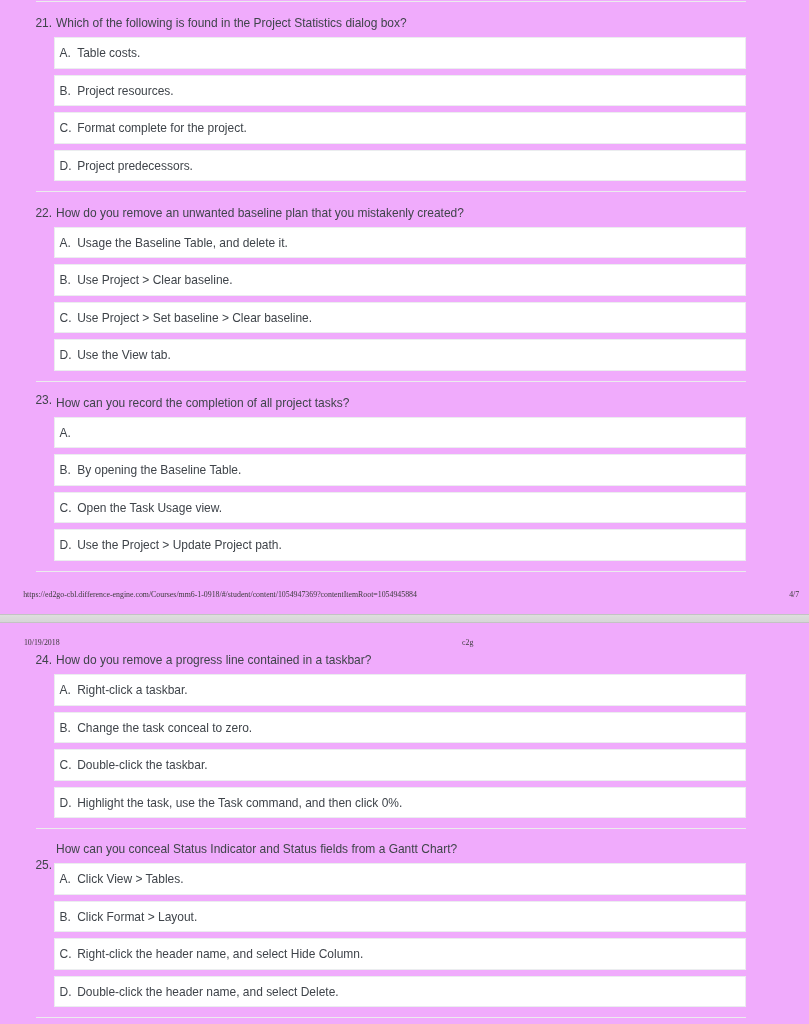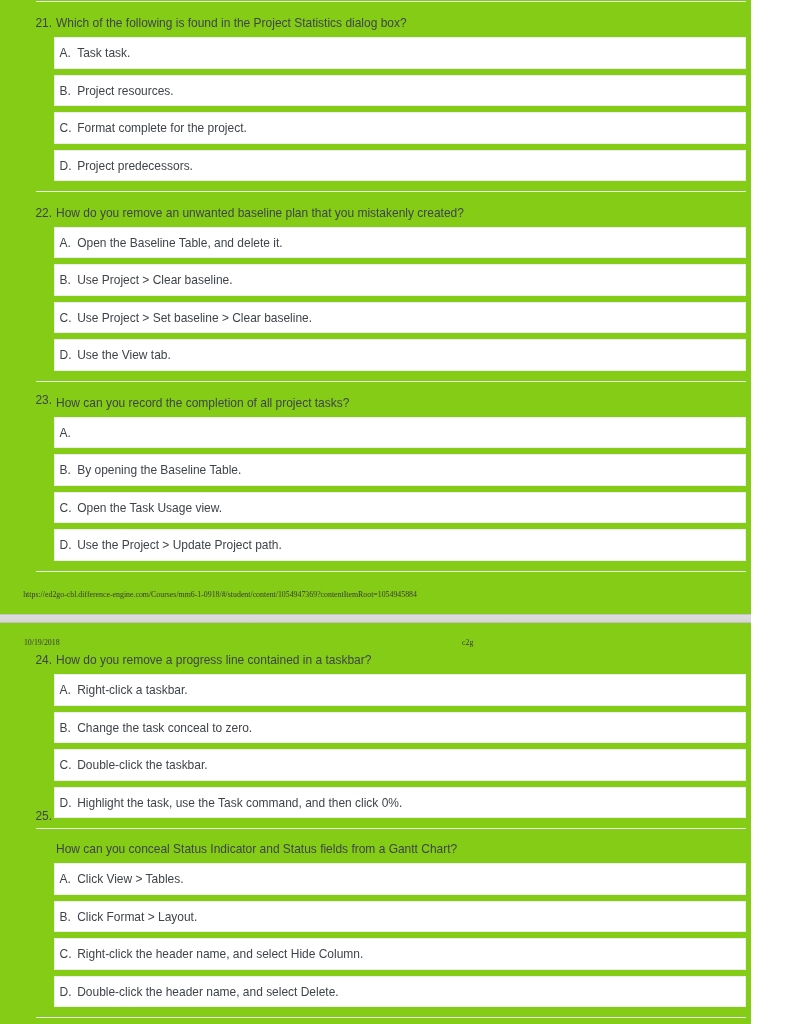--- a/index.html
+++ b/index.html
@@ -1,19 +1,19 @@
 <!DOCTYPE html>
 <html><head>
 <meta charset="utf-8">
 <style>
   html,body{margin:0;padding:0;background:#ffffff;}
   body{width:809px;height:1024px;overflow:hidden;
        font-family:"Liberation Sans",sans-serif;
        -webkit-font-smoothing:antialiased;}
-  #screen{position:relative;width:751px;height:1024px;background:#84cc16;overflow:hidden;}
+  #screen{position:relative;width:809px;height:1024px;background:#f0abfc;overflow:hidden;}
   .page,.q-block{position:static;display:block;}
   .sep{position:absolute;left:36.1px;width:710.3px;height:1px;background:#ebeced;}
   .q-num,.q-text,.opt-letter,.opt-text{position:absolute;font-size:11.98px;
        color:#3f444a;white-space:nowrap;line-height:1;transform:translateZ(0);}
   .optbox{position:absolute;left:53.6px;width:692.8px;height:31.6px;
           border:1px solid #ebedef;background:#fff;box-sizing:border-box;}
   .band{position:absolute;left:0;width:809px;box-sizing:border-box;
         background:linear-gradient(180deg,#c3c3c3 0px,#c3c3c3 1px,#dedede 1px,#d6d6d6 8px,#c3c3c3 8px,#c3c3c3 9px);}
   .pg-meta{position:absolute;font-family:"Liberation Serif",serif;font-size:7.85px;
        color:#3a3a3a;white-space:nowrap;line-height:1;transform:translateZ(0);}
@@ -22,42 +22,42 @@
 <body>
 
 <div id="screen">
   <div class="page">
   <div class="sep" style="top:1.0px"></div>
   <div class="q-block">
     <div class="q-num" style="left:35.4px;top:17.3px">21.</div>
     <div class="q-text" style="left:56.0px;top:17.3px">Which of the following is found in the Project Statistics dialog box?</div>
     <div class="optbox" style="top:37.0px">
       <div class="opt-letter" style="left:5.0px;top:9.1px">A.</div>
-      <div class="opt-text" style="left:22.6px;top:9.1px">Task task.</div>
+      <div class="opt-text" style="left:22.6px;top:9.1px">Table costs.</div>
     </div>
     <div class="optbox" style="top:74.5px">
       <div class="opt-letter" style="left:5.0px;top:9.1px">B.</div>
       <div class="opt-text" style="left:22.6px;top:9.1px">Project resources.</div>
     </div>
     <div class="optbox" style="top:112.0px">
       <div class="opt-letter" style="left:5.0px;top:9.1px">C.</div>
       <div class="opt-text" style="left:22.6px;top:9.1px">Format complete for the project.</div>
     </div>
     <div class="optbox" style="top:149.5px">
       <div class="opt-letter" style="left:5.0px;top:9.1px">D.</div>
       <div class="opt-text" style="left:22.6px;top:9.1px">Project predecessors.</div>
     </div>
   </div>
   <div class="sep" style="top:191.0px"></div>
   <div class="q-block">
     <div class="q-num" style="left:35.4px;top:207.0px">22.</div>
     <div class="q-text" style="left:56.0px;top:207.0px">How do you remove an unwanted baseline plan that you mistakenly created?</div>
     <div class="optbox" style="top:226.9px">
       <div class="opt-letter" style="left:5.0px;top:9.1px">A.</div>
-      <div class="opt-text" style="left:22.6px;top:9.1px">Open the Baseline Table, and delete it.</div>
+      <div class="opt-text" style="left:22.6px;top:9.1px">Usage the Baseline Table, and delete it.</div>
     </div>
     <div class="optbox" style="top:264.4px">
       <div class="opt-letter" style="left:5.0px;top:9.1px">B.</div>
       <div class="opt-text" style="left:22.6px;top:9.1px">Use Project &gt; Clear baseline.</div>
     </div>
     <div class="optbox" style="top:301.9px">
       <div class="opt-letter" style="left:5.0px;top:9.1px">C.</div>
       <div class="opt-text" style="left:22.6px;top:9.1px">Use Project &gt; Set baseline &gt; Clear baseline.</div>
     </div>
     <div class="optbox" style="top:339.4px">
@@ -108,21 +108,21 @@
       <div class="opt-letter" style="left:5.0px;top:9.1px">C.</div>
       <div class="opt-text" style="left:22.6px;top:9.1px">Double-click the taskbar.</div>
     </div>
     <div class="optbox" style="top:786.9px">
       <div class="opt-letter" style="left:5.0px;top:9.1px">D.</div>
       <div class="opt-text" style="left:22.6px;top:9.1px">Highlight the task, use the Task command, and then click 0%.</div>
     </div>
   </div>
   <div class="sep" style="top:827.8px"></div>
   <div class="q-block">
-    <div class="q-num" style="left:35.4px;top:810px">25.</div>
+    <div class="q-num" style="left:35.4px;top:859px">25.</div>
     <div class="q-text" style="left:56.0px;top:843.1px">How can you conceal Status Indicator and Status fields from a Gantt Chart?</div>
     <div class="optbox" style="top:863.1px">
       <div class="opt-letter" style="left:5.0px;top:9.1px">A.</div>
       <div class="opt-text" style="left:22.6px;top:9.1px">Click View &gt; Tables.</div>
     </div>
     <div class="optbox" style="top:900.6px">
       <div class="opt-letter" style="left:5.0px;top:9.1px">B.</div>
       <div class="opt-text" style="left:22.6px;top:9.1px">Click Format &gt; Layout.</div>
     </div>
     <div class="optbox" style="top:938.1px">

